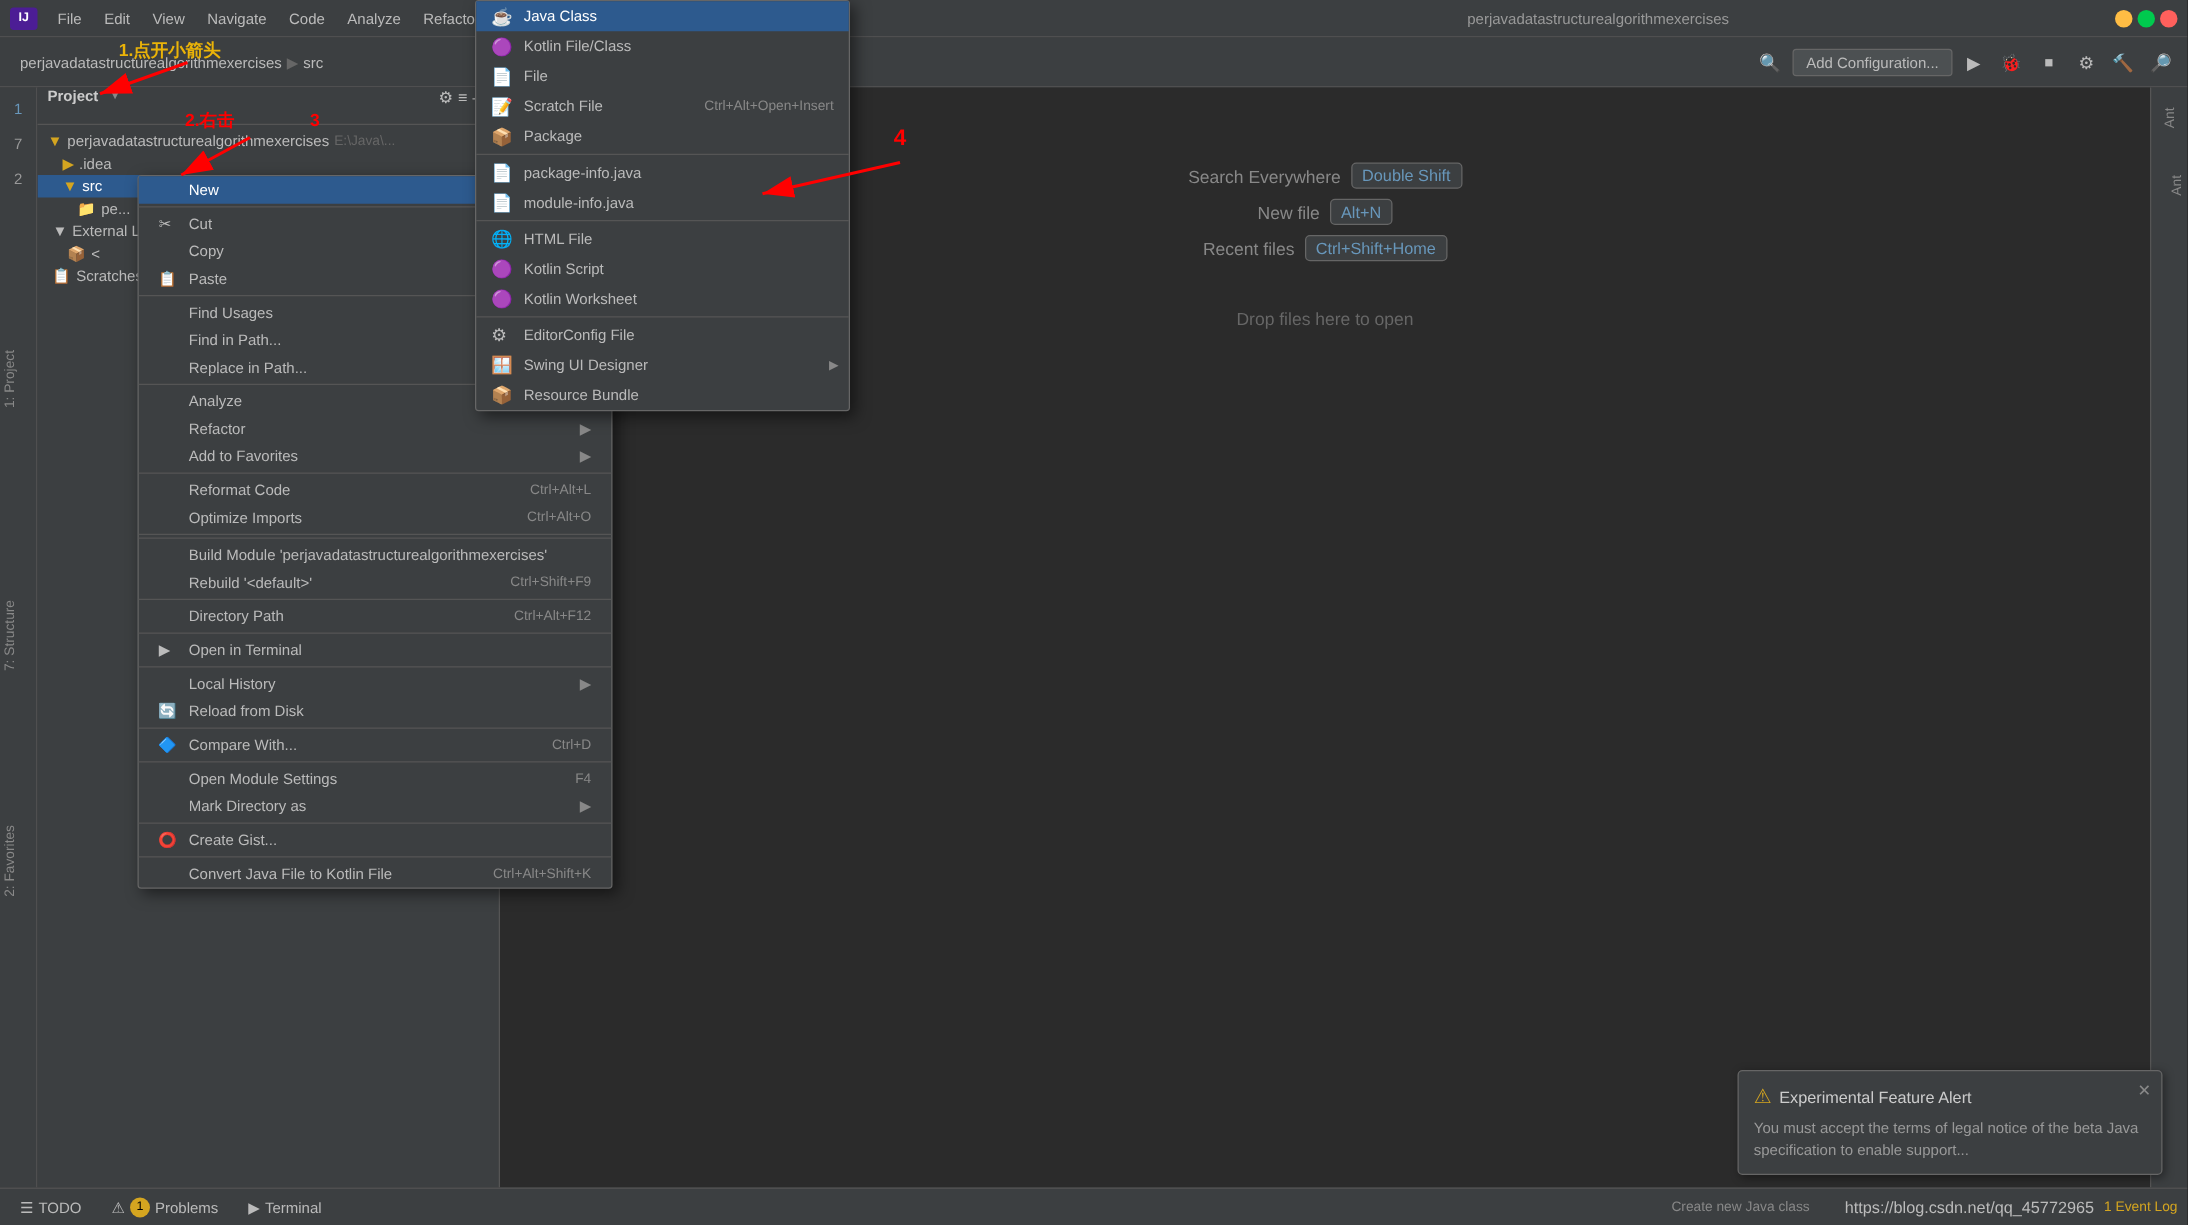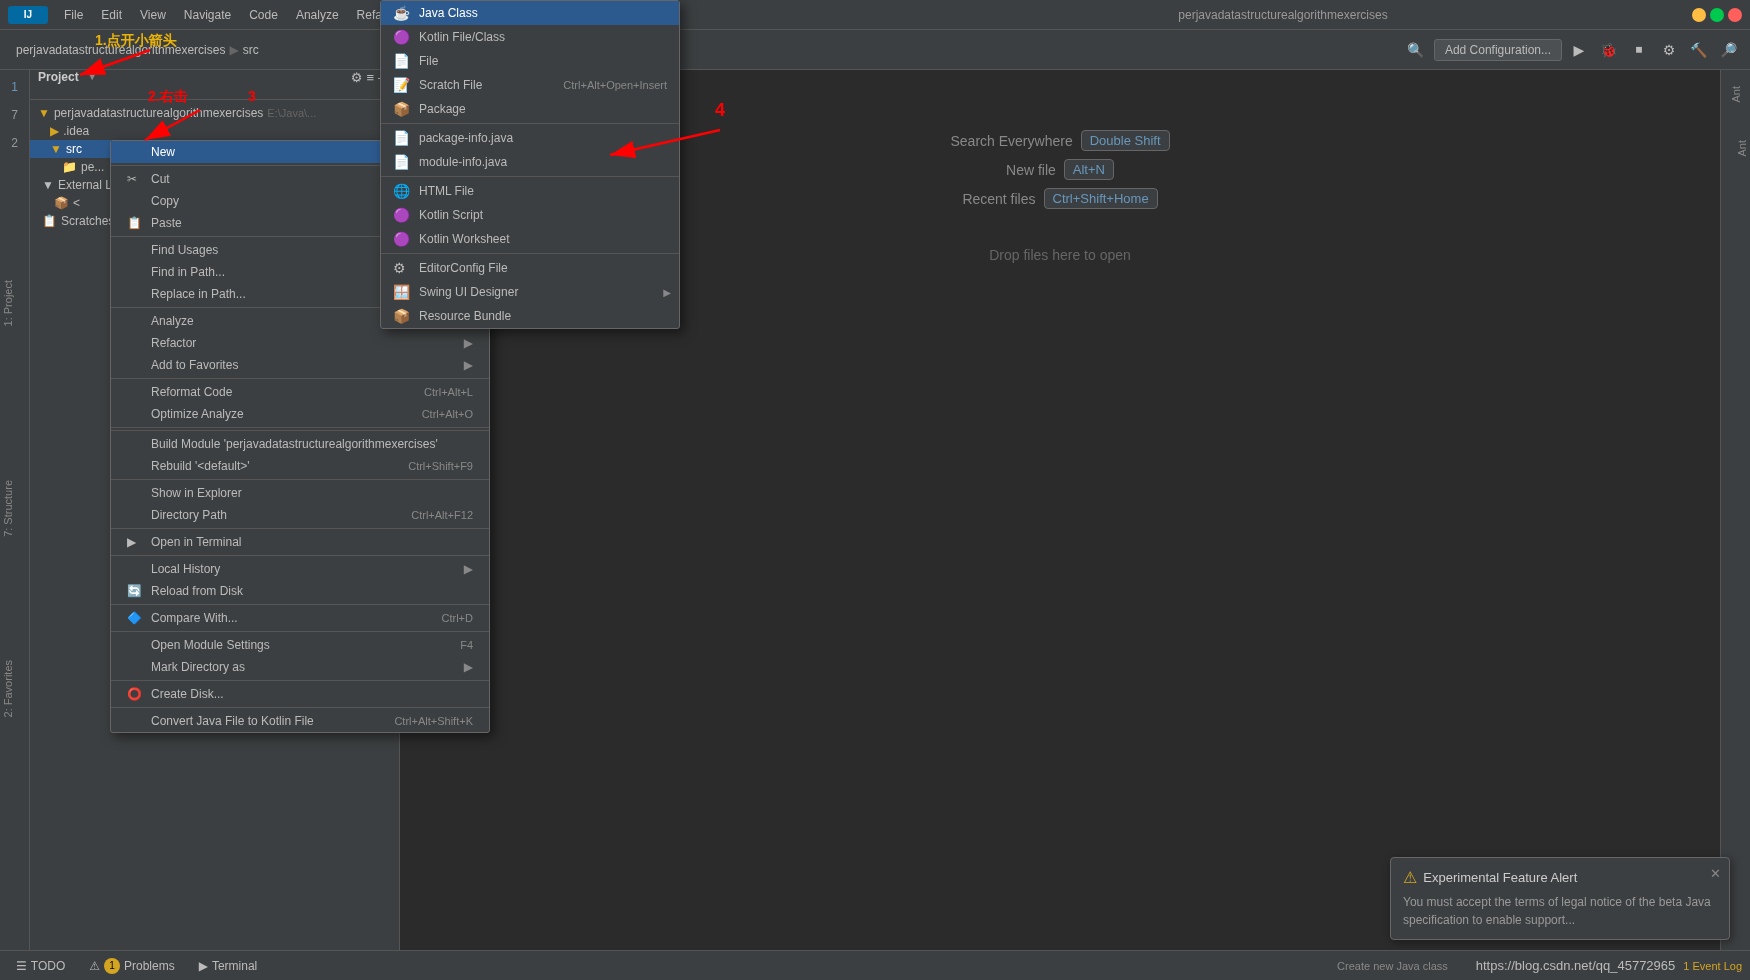--- a/index.html
+++ b/index.html
@@ -17,22 +17,22 @@
     
     #title-bar {
       height: 30px;
       background: #3c3f41;
       display: flex;
       align-items: center;
       padding: 0 8px;
       border-bottom: 1px solid #555;
     }
     #title-bar .logo {
-      width: 40px; height: 18px;
-      background: #0369a1;
+      width: 22px; height: 18px;
+      background: #4c1d95;
       border-radius: 3px;
       margin-right: 8px;
       display: flex; align-items: center; justify-content: center;
       font-size: 10px; color: white; font-weight: bold;
     }
     #title-bar .menu-items {
       display: flex; gap: 2px; flex: 1;
     }
     #title-bar .menu-item {
       padding: 2px 8px;
@@ -562,39 +562,35 @@
     <span class="ctx-arrow">▶</span>
   </div>
   <div class="ctx-separator"></div>
   <div class="ctx-item">
     <span class="ctx-icon"></span>
     <span class="ctx-label">Reformat Code</span>
     <span class="ctx-shortcut">Ctrl+Alt+L</span>
   </div>
   <div class="ctx-item">
     <span class="ctx-icon"></span>
-    <span class="ctx-label">Optimize Analyze</span>
+    <span class="ctx-label">Optimize Imports</span>
     <span class="ctx-shortcut">Ctrl+Alt+O</span>
   </div>
   <div class="ctx-separator"></div>
   <div class="ctx-separator"></div>
   <div class="ctx-item">
     <span class="ctx-icon"></span>
     <span class="ctx-label">Build Module 'perjavadatastructurealgorithmexercises'</span>
   </div>
   <div class="ctx-item">
     <span class="ctx-icon"></span>
     <span class="ctx-label">Rebuild '&lt;default&gt;'</span>
     <span class="ctx-shortcut">Ctrl+Shift+F9</span>
   </div>
   <div class="ctx-separator"></div>
-  <div class="ctx-item">
-    <span class="ctx-icon"></span>
-    <span class="ctx-label">Show in Explorer</span>
-  </div>
   <div class="ctx-item">
     <span class="ctx-icon"></span>
     <span class="ctx-label">Directory Path</span>
     <span class="ctx-shortcut">Ctrl+Alt+F12</span>
   </div>
   <div class="ctx-separator"></div>
   <div class="ctx-item">
     <span class="ctx-icon">▶</span>
     <span class="ctx-label">Open in Terminal</span>
   </div>
@@ -621,21 +617,21 @@
     <span class="ctx-shortcut">F4</span>
   </div>
   <div class="ctx-item">
     <span class="ctx-icon"></span>
     <span class="ctx-label">Mark Directory as</span>
     <span class="ctx-arrow">▶</span>
   </div>
   <div class="ctx-separator"></div>
   <div class="ctx-item">
     <span class="ctx-icon">⭕</span>
-    <span class="ctx-label">Create Disk...</span>
+    <span class="ctx-label">Create Gist...</span>
   </div>
   <div class="ctx-separator"></div>
   <div class="ctx-item">
     <span class="ctx-icon"></span>
     <span class="ctx-label">Convert Java File to Kotlin File</span>
     <span class="ctx-shortcut">Ctrl+Alt+Shift+K</span>
   </div>
 </div>
 
 <div id="submenu-new">

